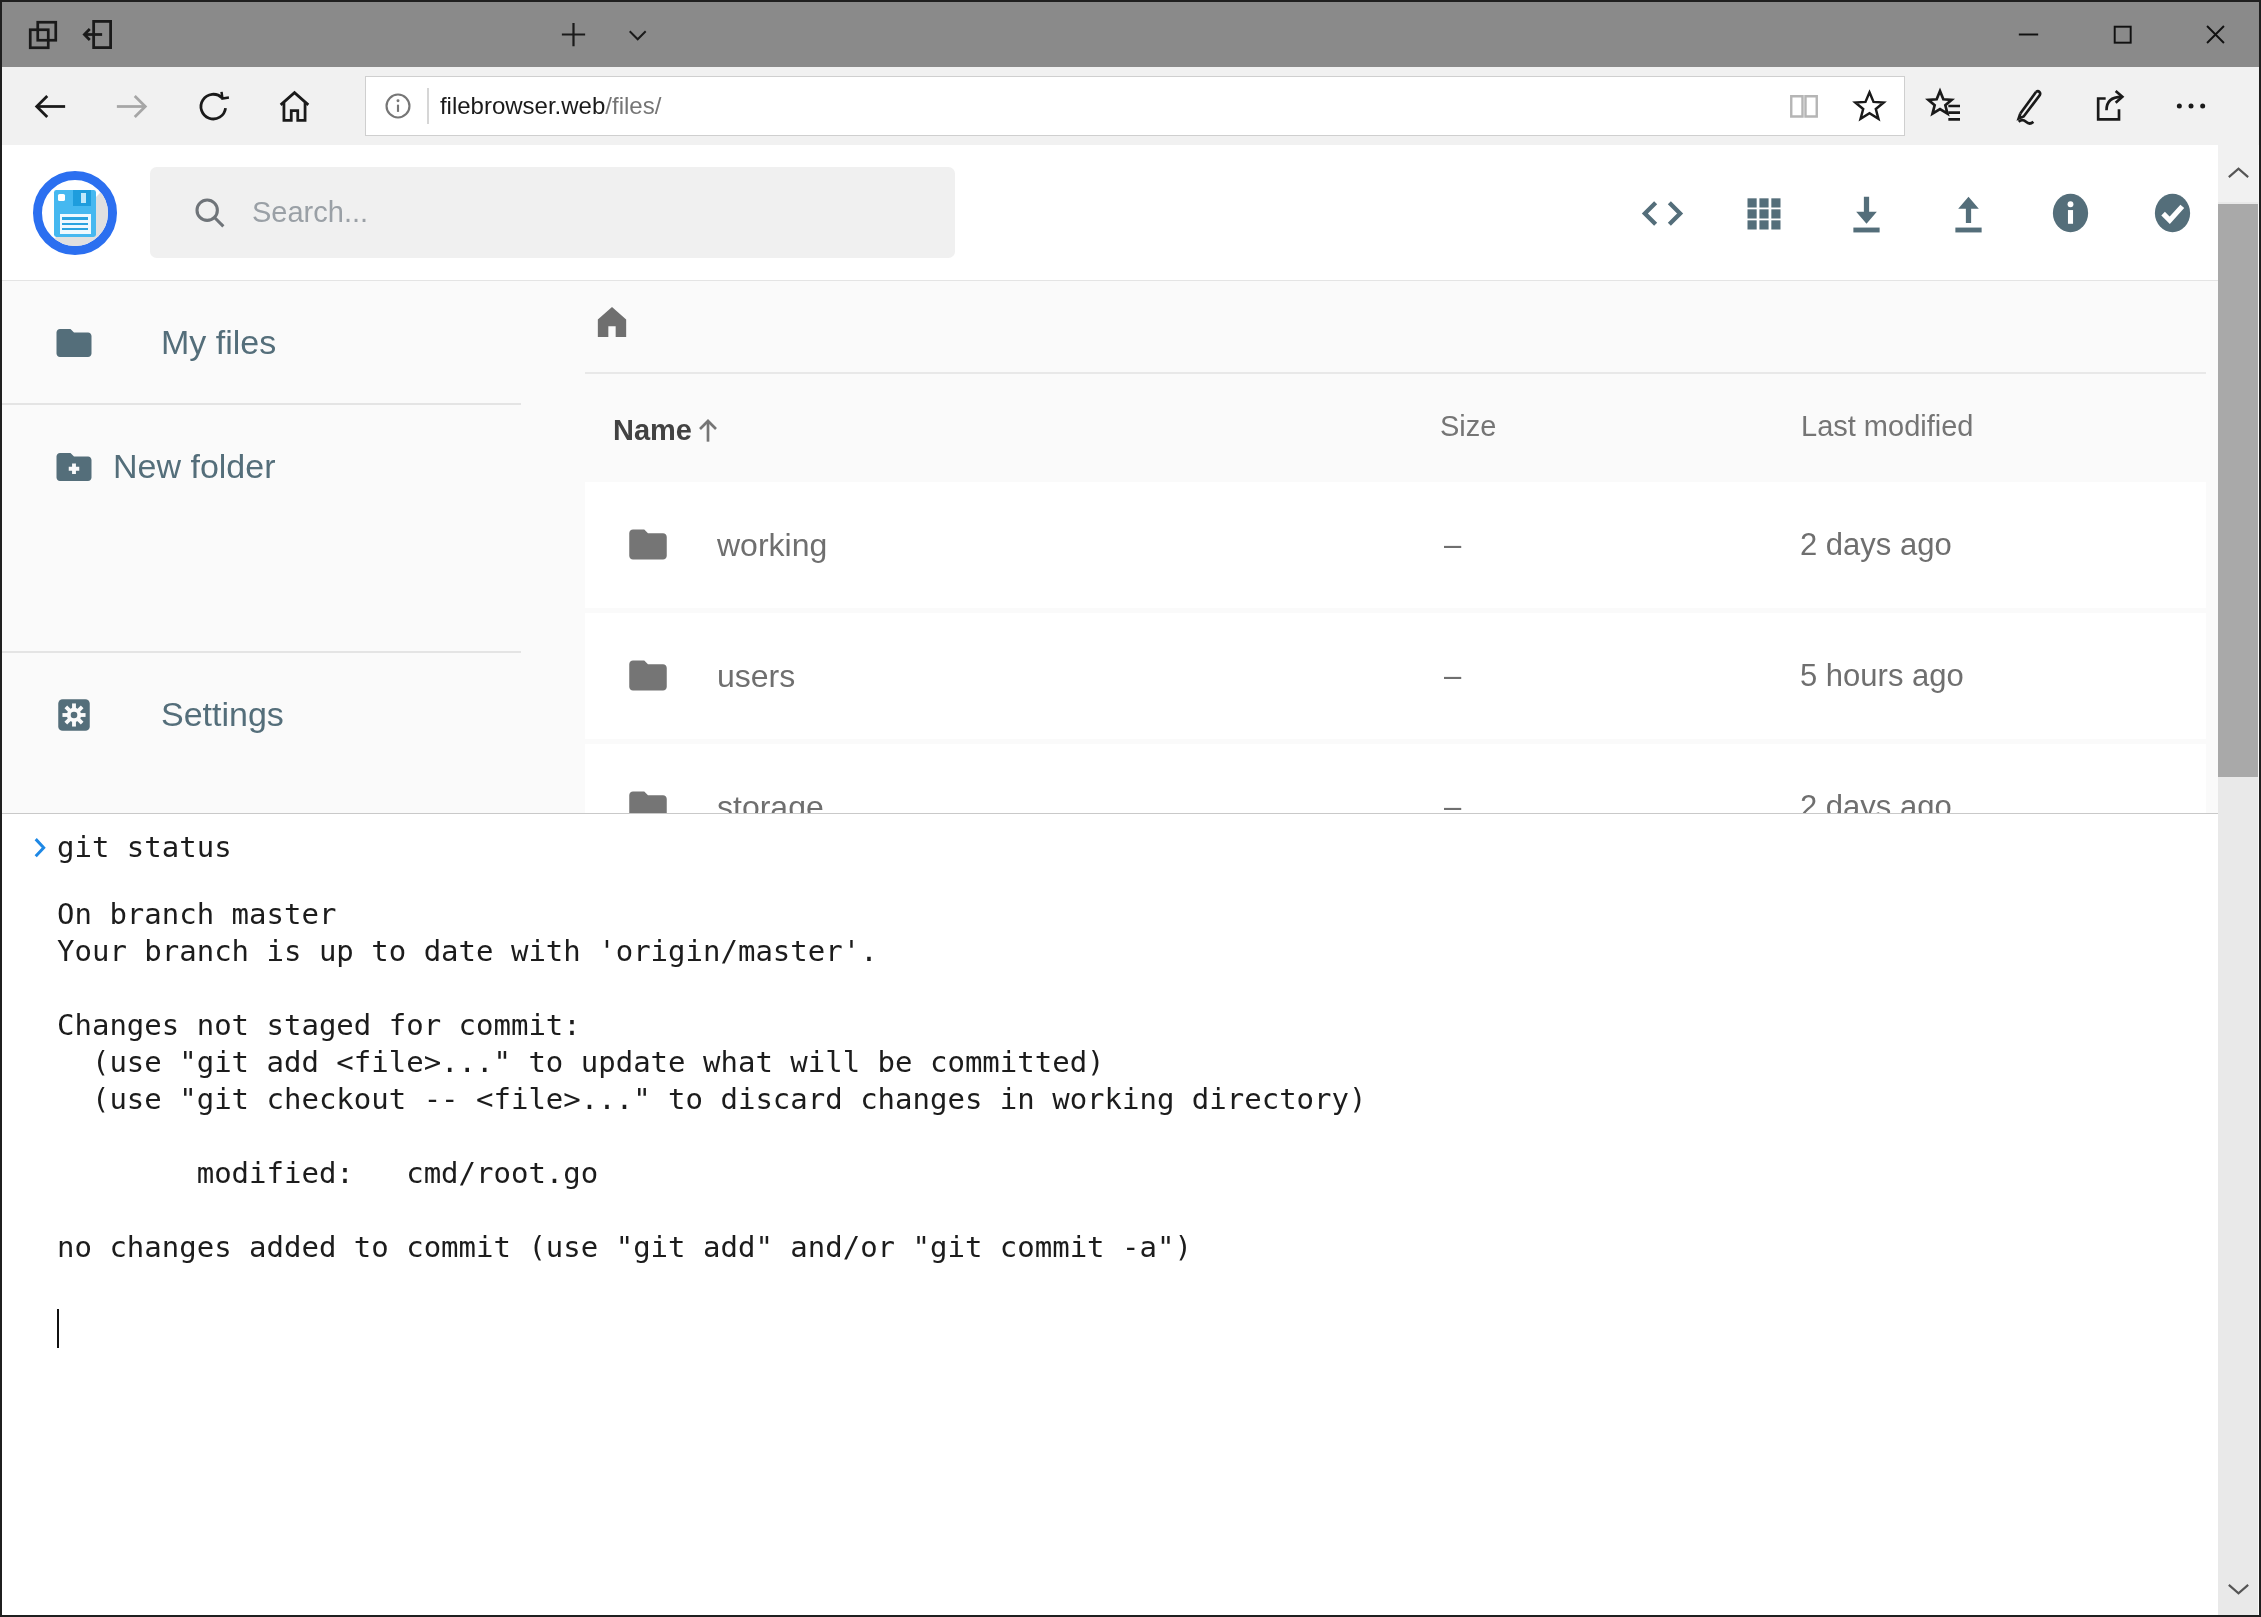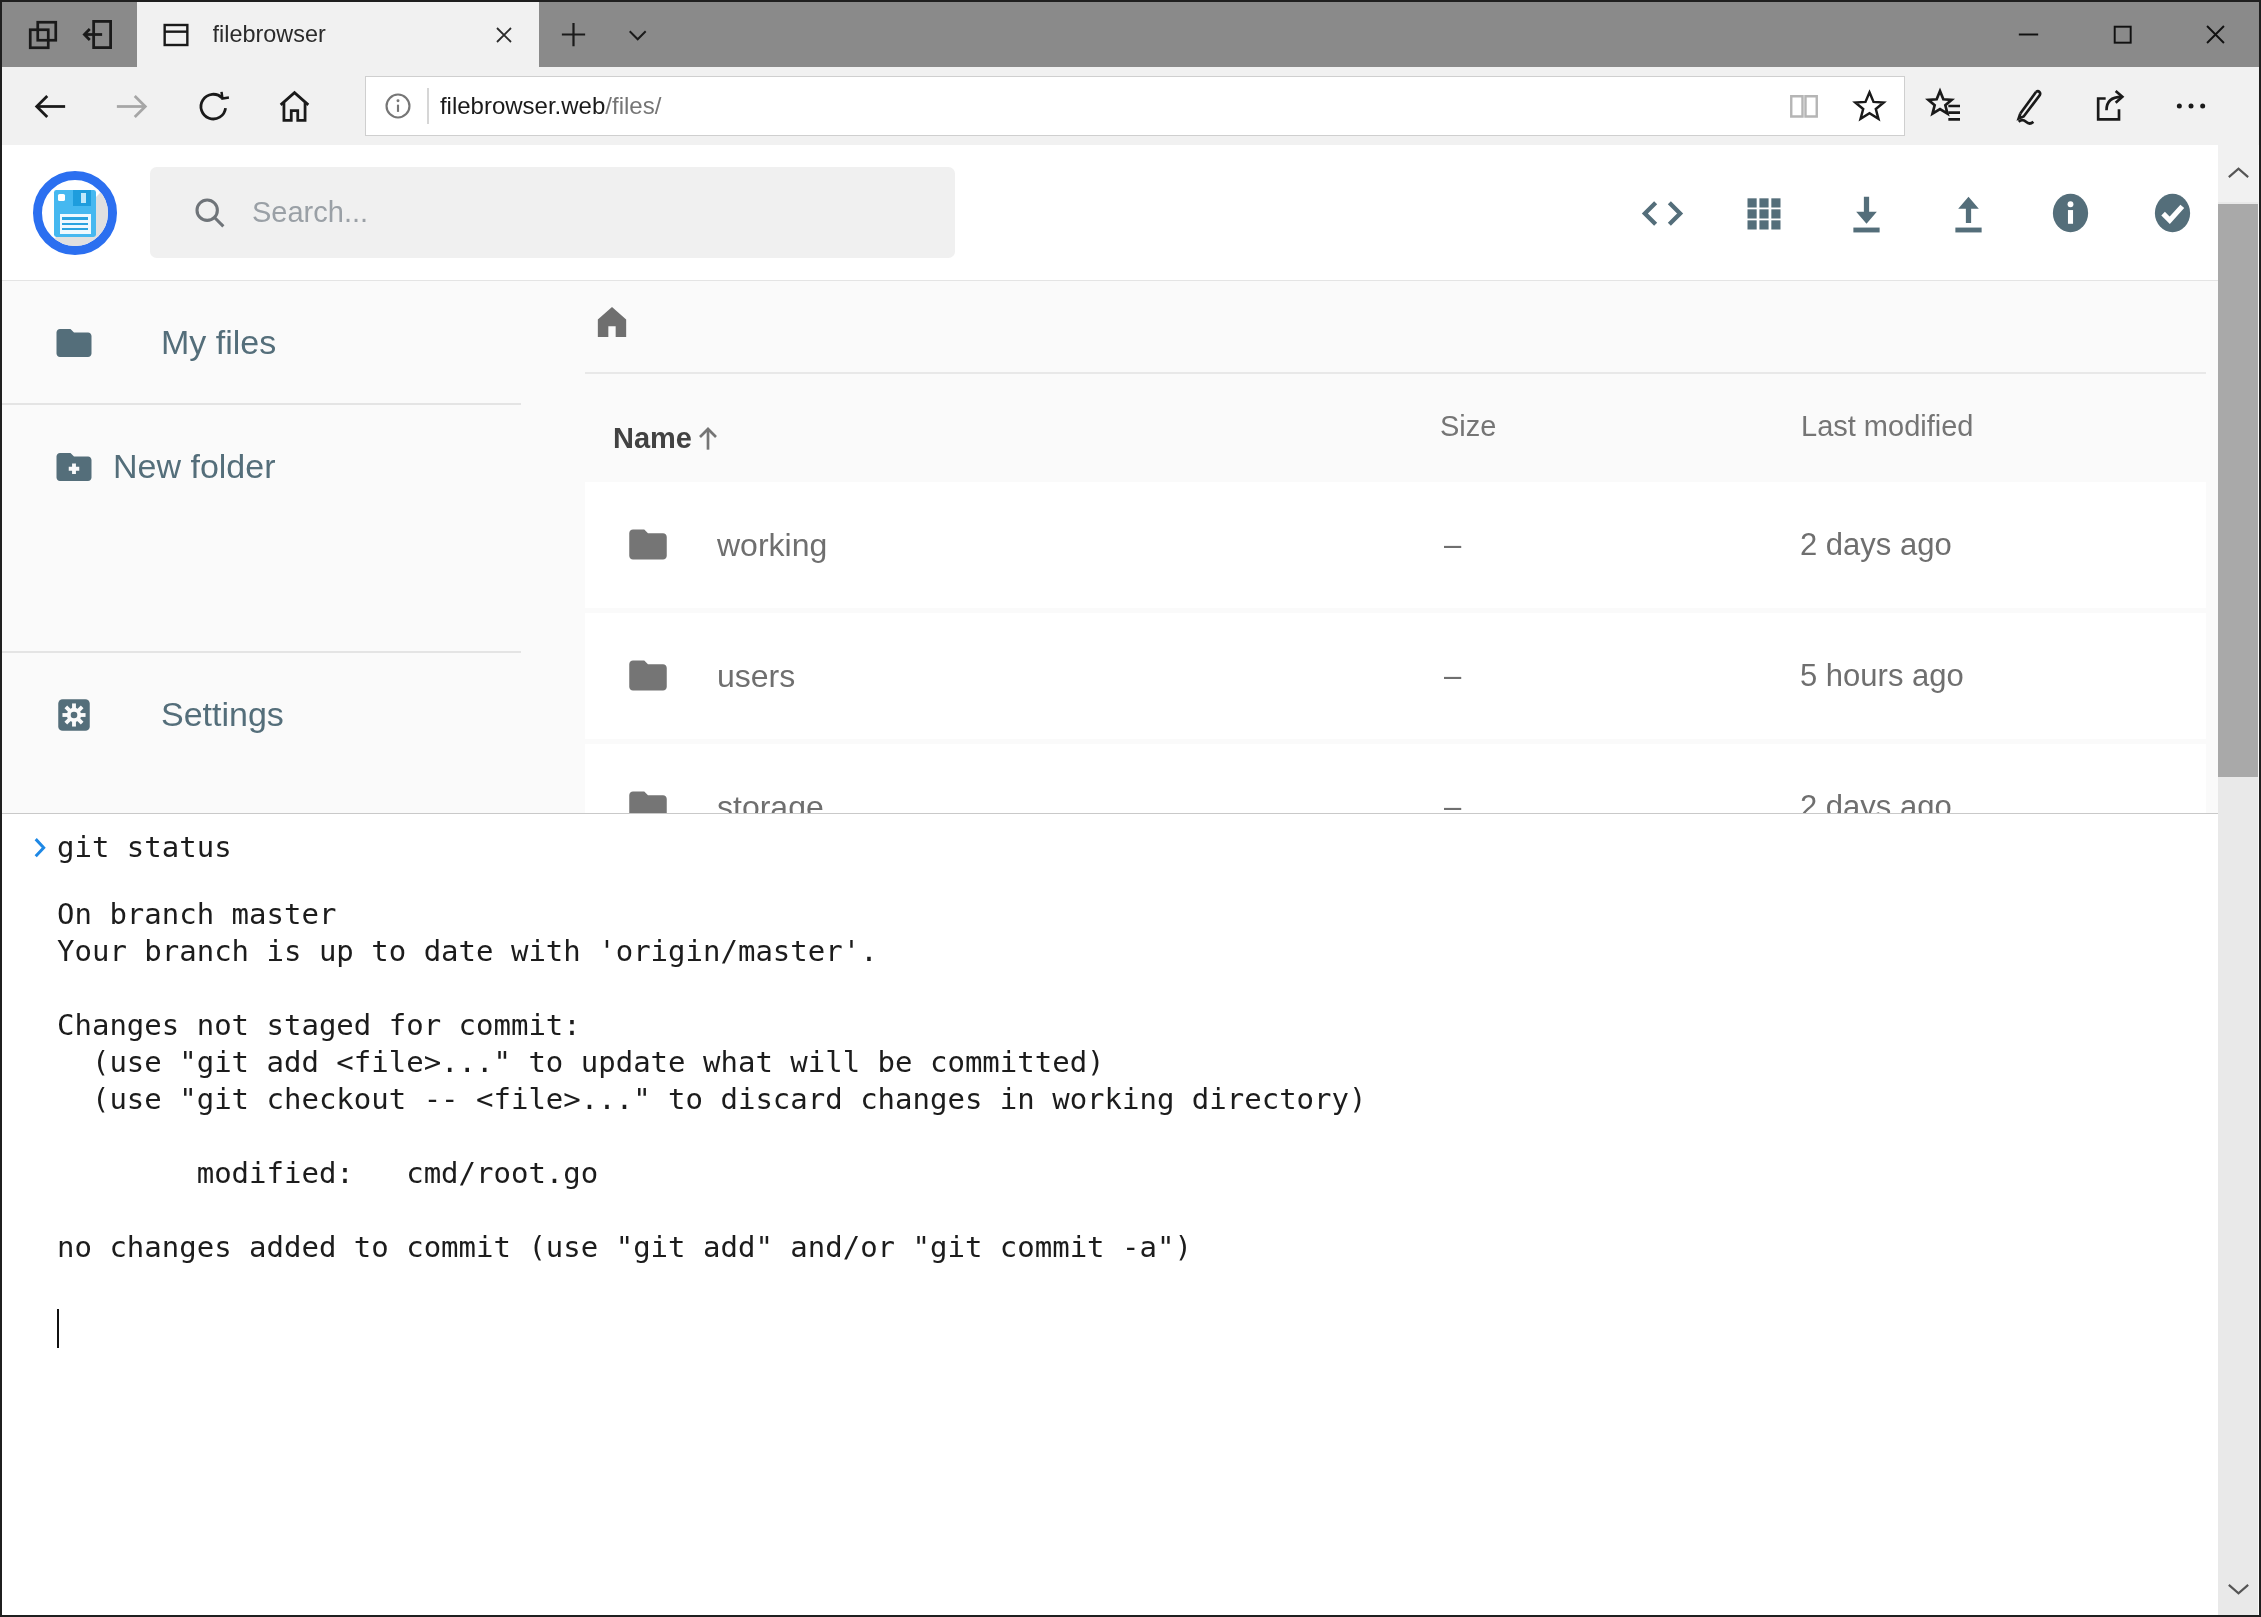--- a/index.html
+++ b/index.html
@@ -49,21 +49,21 @@
   .side-item { position:absolute; left:0; width:519px; height:123px; display:flex; align-items:center; }
   .side-item svg { margin-left:51px; }
   .side-label { font-size:34px; color:#546e7a; margin-left:18px; }
   .side-div { position:absolute; left:0; width:519px; height:1.6px; background:#e4e4e4; }
 
   
   .listing { position:absolute; left:583px; top:279px; width:1621px; height:533px; overflow:hidden; }
   .crumb-home { position:absolute; left:6.5px; top:21px; }
   .list-div { position:absolute; left:0; top:91px; width:1621px; height:1.6px; background:#e8e8e8; }
   .cols { position:absolute; left:0; top:129px; width:1621px; height:40px; font-size:29px; color:#757575; }
-  .col-name { position:absolute; left:28px; top:12px; display:flex; align-items:center; 
+  .col-name { position:absolute; left:28px; top:4px; display:flex; align-items:center; 
     font-weight:bold; color:#424242; }
   .col-size { position:absolute; left:855px; top:0; }
   .col-mod  { position:absolute; left:1216px; top:0; }
   .frow { position:absolute; left:0; width:1621px; height:126px; background:#fff; }
   .frow svg { position:absolute; left:39px; top:40px; }
   .f-name { position:absolute; left:132px; top:45px; font-size:32px; color:#6f6f6f; }
   .f-size { position:absolute; left:859px; top:45px; font-size:31px; color:#6f6f6f; }
   .f-mod  { position:absolute; left:1215px; top:45px; font-size:31px; color:#6f6f6f; }
 
   
@@ -96,30 +96,20 @@
         </svg>
     </div>
     <div class="chrome-btn" style="left:73px;width:45px;">
       <svg width="37" height="37" viewBox="0 0 24 24" fill="none" stroke="#1a1a1a" stroke-width="1.8">
           <rect x="9.5" y="3.5" width="11" height="17"></rect>
           <path d="M15 12 H3.5"></path>
           <path d="M7 8.5 L3.5 12 L7 15.5"></path>
         </svg>
     </div>
 
-    <div class="tab">
-      <svg width="32" height="32" viewBox="0 0 24 24" fill="none" stroke="#1a1a1a" stroke-width="1.8">
-          <rect x="3.5" y="4.5" width="17" height="15"></rect>
-          <path d="M3.5 9.5 H20.5"></path>
-        </svg>
-      <span class="tab-title">filebrowser</span>
-      <svg width="24" height="24" viewBox="0 0 24 24" stroke="#2b2b2b" stroke-width="1.8">
-          <path d="M5 5 L19 19 M19 5 L5 19"></path>
-        </svg>
-    </div>
 
     <div class="chrome-btn" style="left:547px;width:48px;">
       <svg width="31" height="31" viewBox="0 0 24 24" stroke="#1a1a1a" stroke-width="1.7">
           <path d="M12 3 V21 M3 12 H21"></path>
         </svg>
     </div>
     <div class="chrome-btn" style="left:612px;width:48px;">
       <svg width="27.4" height="27.4" viewBox="0 0 24 24" fill="none" stroke="#1a1a1a" stroke-width="1.7">
           <path d="M5 9 L12 16 L19 9"></path>
         </svg>

